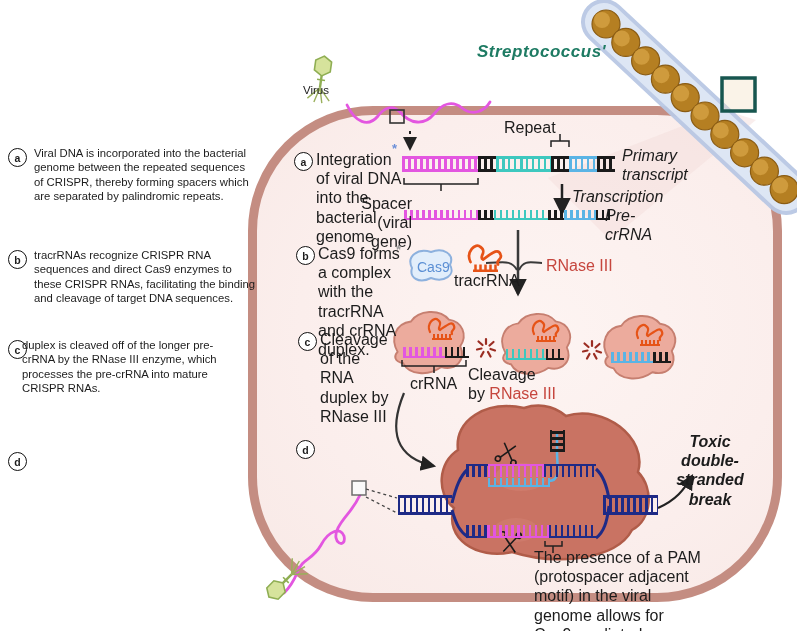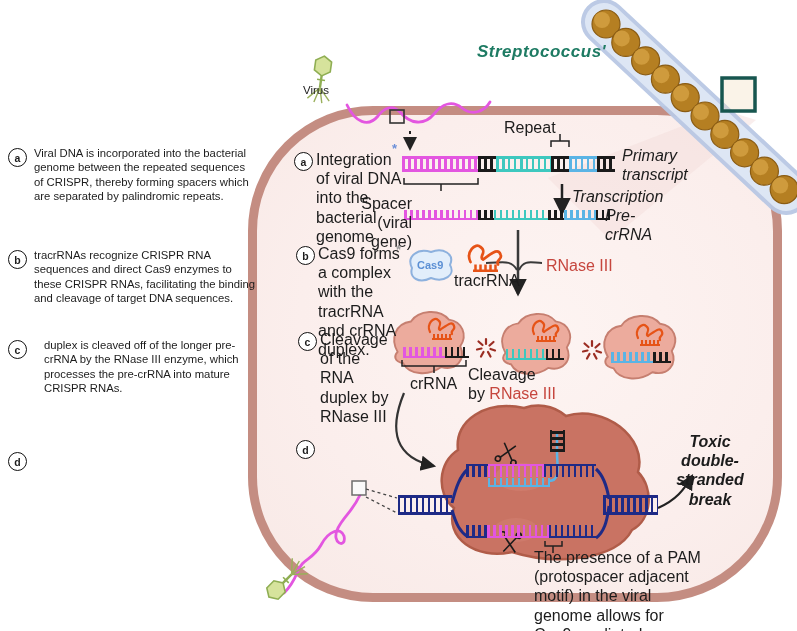--- a/index.html
+++ b/index.html
@@ -14,21 +14,21 @@
   .step-circle{position:absolute;width:17px;height:17px;border:1.6px solid #111;border-radius:50%;
                display:flex;align-items:center;justify-content:center;font-size:10.5px;font-weight:bold;
                background:#fff;z-index:3;}
   .step-text{position:absolute;font-size:11.3px;line-height:1.27;z-index:3;}
   
   .lbl{position:absolute;z-index:4;font-size:16px;line-height:1.2;}
   .it{font-style:italic;}
   .bold{font-weight:bold;}
   .red{color:#c6463e;}
   .teal-txt{color:#1e7b63;}
-  .cas-txt{color:#5b8fd4;font-weight:bold;font-size:11px;text-align:right;}
+  .cas-txt{color:#5b8fd4;font-weight:normal;font-size:14px;text-align:right;}
   .title{font-size:17px;font-weight:bold;font-style:italic;letter-spacing:.5px;}
   .ast{position:absolute;z-index:4;font-size:13px;font-weight:bold;}
   
   .strand{position:absolute;display:flex;z-index:3;}
   .strand .seg{height:100%;box-sizing:border-box;
      background-image:repeating-linear-gradient(90deg,var(--c) 0 2.5px,transparent 2.5px 6px);}
   .strand.ladder .seg{border-top:3px solid var(--c);border-bottom:3px solid var(--c);}
   .strand.comb-up .seg{border-bottom:2.6px solid var(--c);}
   .strand.comb-down .seg{border-top:2.6px solid var(--c);}
   
@@ -173,21 +173,21 @@
     <use href="#phage" transform="translate(276,590) rotate(225)"></use>
   </svg>
 
   <div class="step-circle" style="left:8px;top:148px">a</div>
   <div class="step-text" style="left:34px;top:146px;width:222px">Viral DNA is incorporated into the bacterial genome between the repeated sequences of CRISPR, thereby forming spacers which are separated by palindromic repeats.</div>
 
   <div class="step-circle" style="left:8px;top:250px">b</div>
   <div class="step-text" style="left:34px;top:248px;width:226px">tracrRNAs recognize CRISPR RNA sequences and direct Cas9 enzymes to these CRISPR RNAs, facilitating the binding and cleavage of target DNA sequences.</div>
 
   <div class="step-circle" style="left:8px;top:340px">c</div>
-  <div class="step-text" style="left:44px;top:338px;width:222px">duplex is cleaved off of the longer pre-crRNA by the RNase III enzyme, which processes the pre-crRNA into mature CRISPR RNAs.</div>
+  <div class="step-text" style="left:22px;top:338px;width:222px">duplex is cleaved off of the longer pre-crRNA by the RNase III enzyme, which processes the pre-crRNA into mature CRISPR RNAs.</div>
 
   <div class="step-circle" style="left:8px;top:452px">d</div>
 
   <div style="left:402px;top:156px;height:16px" class="strand ladder">
       <span class="seg" style="width: 76px; --c: #e356e0;"></span>
       <span class="seg" style="width: 18px; --c: #1a1a1a;"></span>
       <span class="seg" style="width: 55px; --c: #3ec8bf;"></span>
       <span class="seg" style="width: 18px; --c: #1a1a1a;"></span>
       <span class="seg" style="width: 28px; --c: #5ab4e5;"></span>
       <span class="seg" style="width: 18px; --c: #1a1a1a;"></span>

